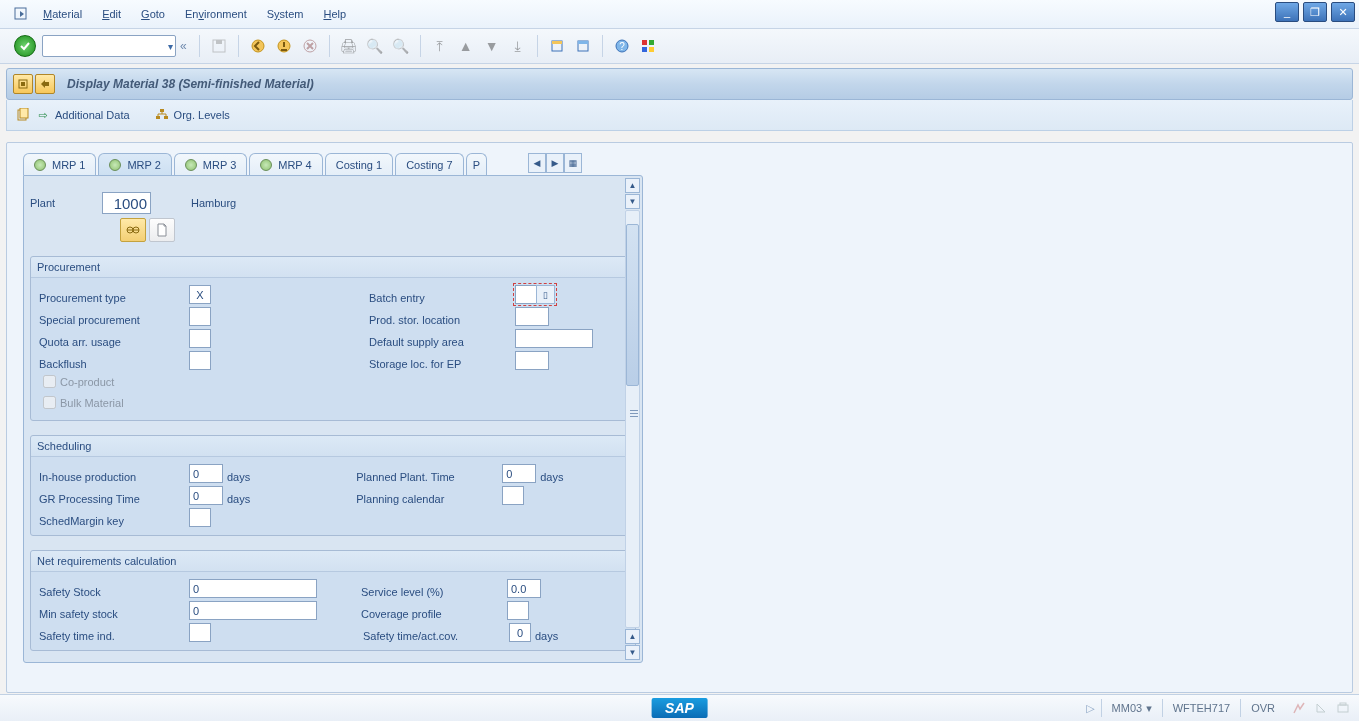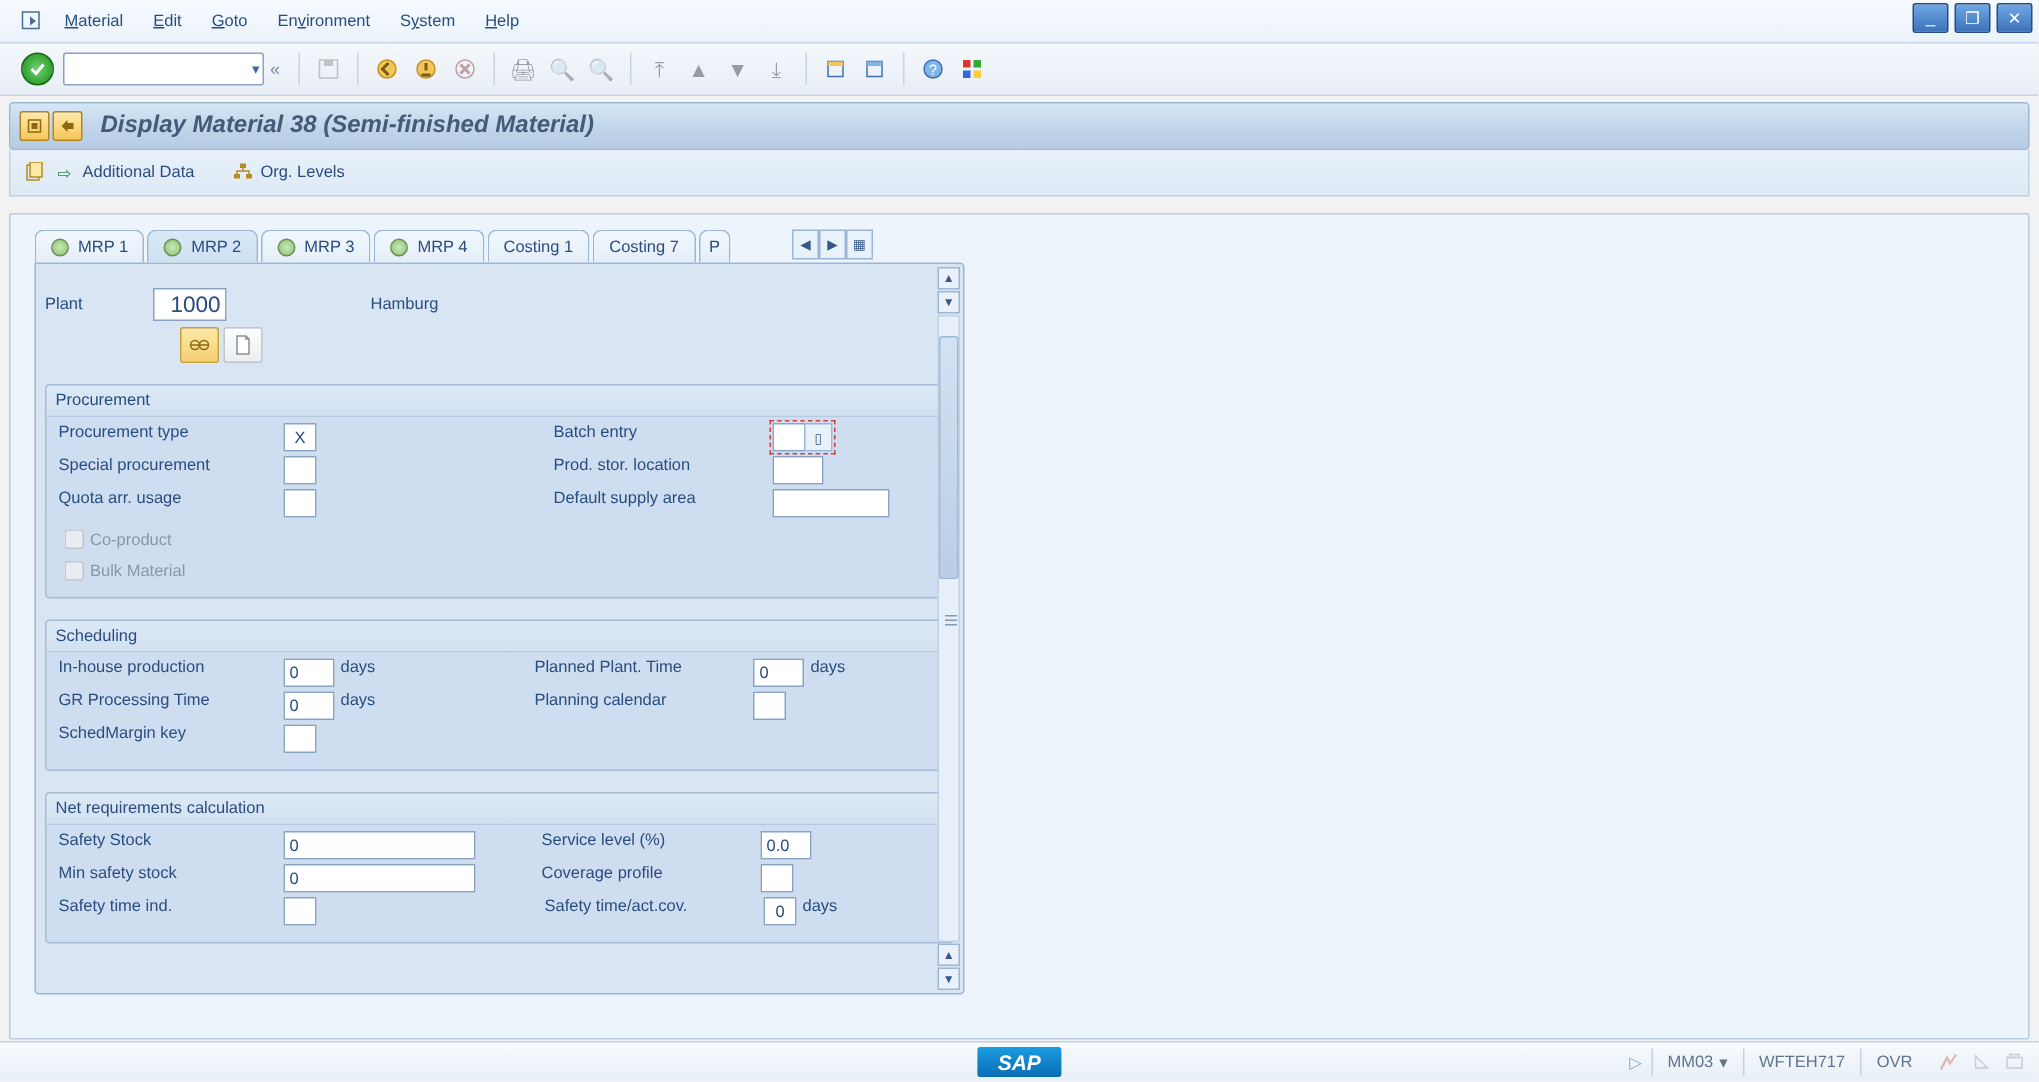--- a/index.html
+++ b/index.html
@@ -148,21 +148,21 @@
   border: 1px solid #b08628;
   background: linear-gradient(#ffe9a8, #f7c75a);
   border-radius: 2px;
   margin-right: 2px;
   display: inline-flex;
   align-items: center;
   justify-content: center;
   font-size: 10px;
 }
 .title-text {
-  font-size: 16px;
+  font-size: 12px;
   font-style: italic;
   font-weight: bold;
   color: #435a78;
 }
 
 .action-bar {
   height: 30px;
   background: linear-gradient(#e8f1fa, #dde9f5);
   border: 1px solid #bcd0e6;
   border-top: none;
@@ -314,21 +314,21 @@
   width: 42px;
   height: 18px;
   border: 1px solid #8aa3c3;
   background: #fff;
   text-align: right;
   padding-right: 3px;
   font-family: inherit;
   font-size: 15px;
   color: #2a4d80;
 }
-.plant-row .desc { margin-left: 96px; color: #2a4d80; text-align: center; }
+.plant-row .desc { margin-left: 40px; color: #2a4d80; text-align: center; }
 
 .plant-btns {
   display: flex;
   margin: 4px 0 0 96px;
 }
 .plant-btn {
   width: 24px;
   height: 22px;
   border: 1px solid #c4a23e;
   background: linear-gradient(#ffe9a8, #f3cf74);
@@ -353,21 +353,21 @@
   color: #2a4d80;
   background: linear-gradient(#dce9f6, #d2e1f1);
   border-bottom: 1px solid #b6c9e0;
   border-radius: 3px 3px 0 0;
 }
 .group .gbody {
   padding: 4px 6px 8px 8px;
 }
 .frow {
   display: flex;
-  align-items: flex-start;
+  align-items: flex-end;
   height: 22px;
 }
 .flabel-l { width: 150px; color: #2a4d80; }
 .flabel-r { width: 146px; color: #2a4d80; padding-left: 28px; }
 .finput {
   height: 17px;
   border: 1px solid #8aa3c3;
   background: #fff;
   font-family: inherit;
   font-size: 11px;
@@ -676,20 +676,27 @@
           <span class="flabel-r">Prod. stor. location</span>
           <input class="finput w30" readonly="" value="" style="">
         </div>
         <div class="frow">
           <span class="flabel-l">Quota arr. usage</span>
           <input class="finput w18" readonly="" value="" style="">
           <span class="spacer-r"></span>
           <span class="flabel-r">Default supply area</span>
           <input class="finput" style="width: 70px;" readonly="" value="">
         </div>
+        <div class="frow">
+          <span class="flabel-l">Backflush</span>
+          <input class="finput w18" readonly="" value="" style="">
+          <span class="spacer-r"></span>
+          <span class="flabel-r">Storage loc. for EP</span>
+          <input class="finput w30" readonly="" value="" style="">
+        </div>
         <div class="chk">
             <input type="checkbox" disabled="" style="">
             <span>Co-product</span>
           </div>
         <div class="chk">
             <input type="checkbox" disabled="" style="">
             <span>Bulk Material</span>
           </div>
       </div>
     </div>

